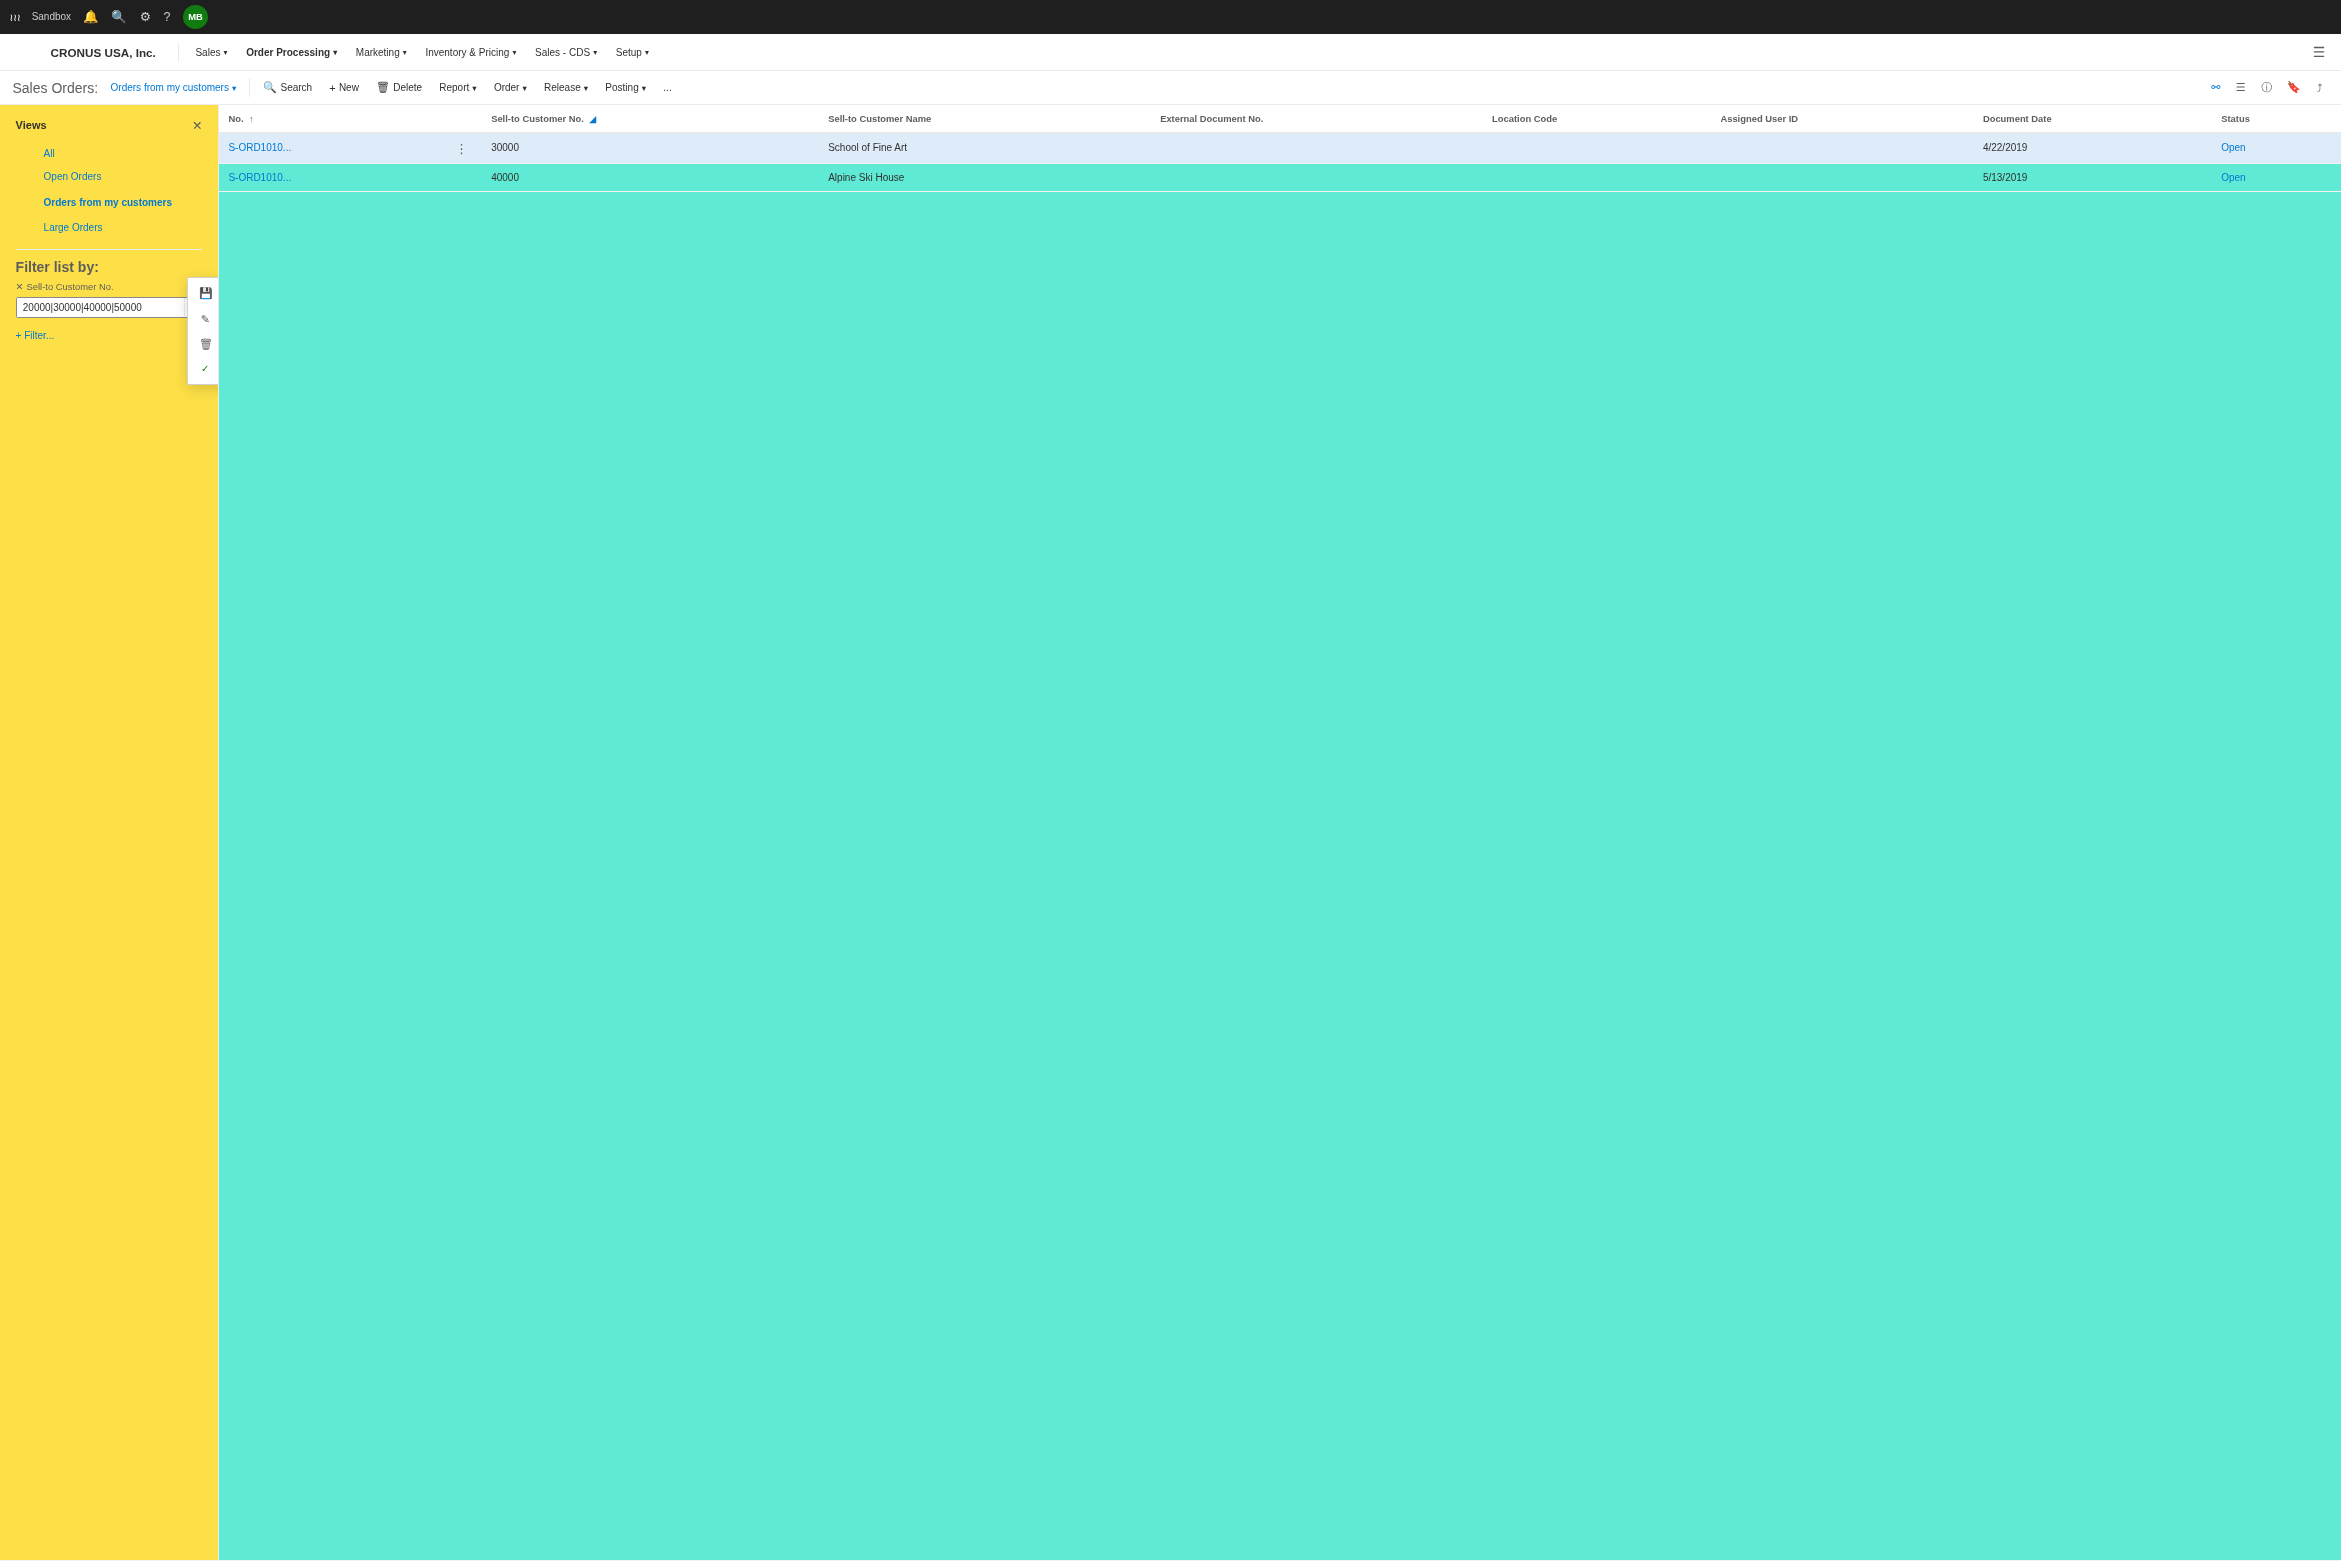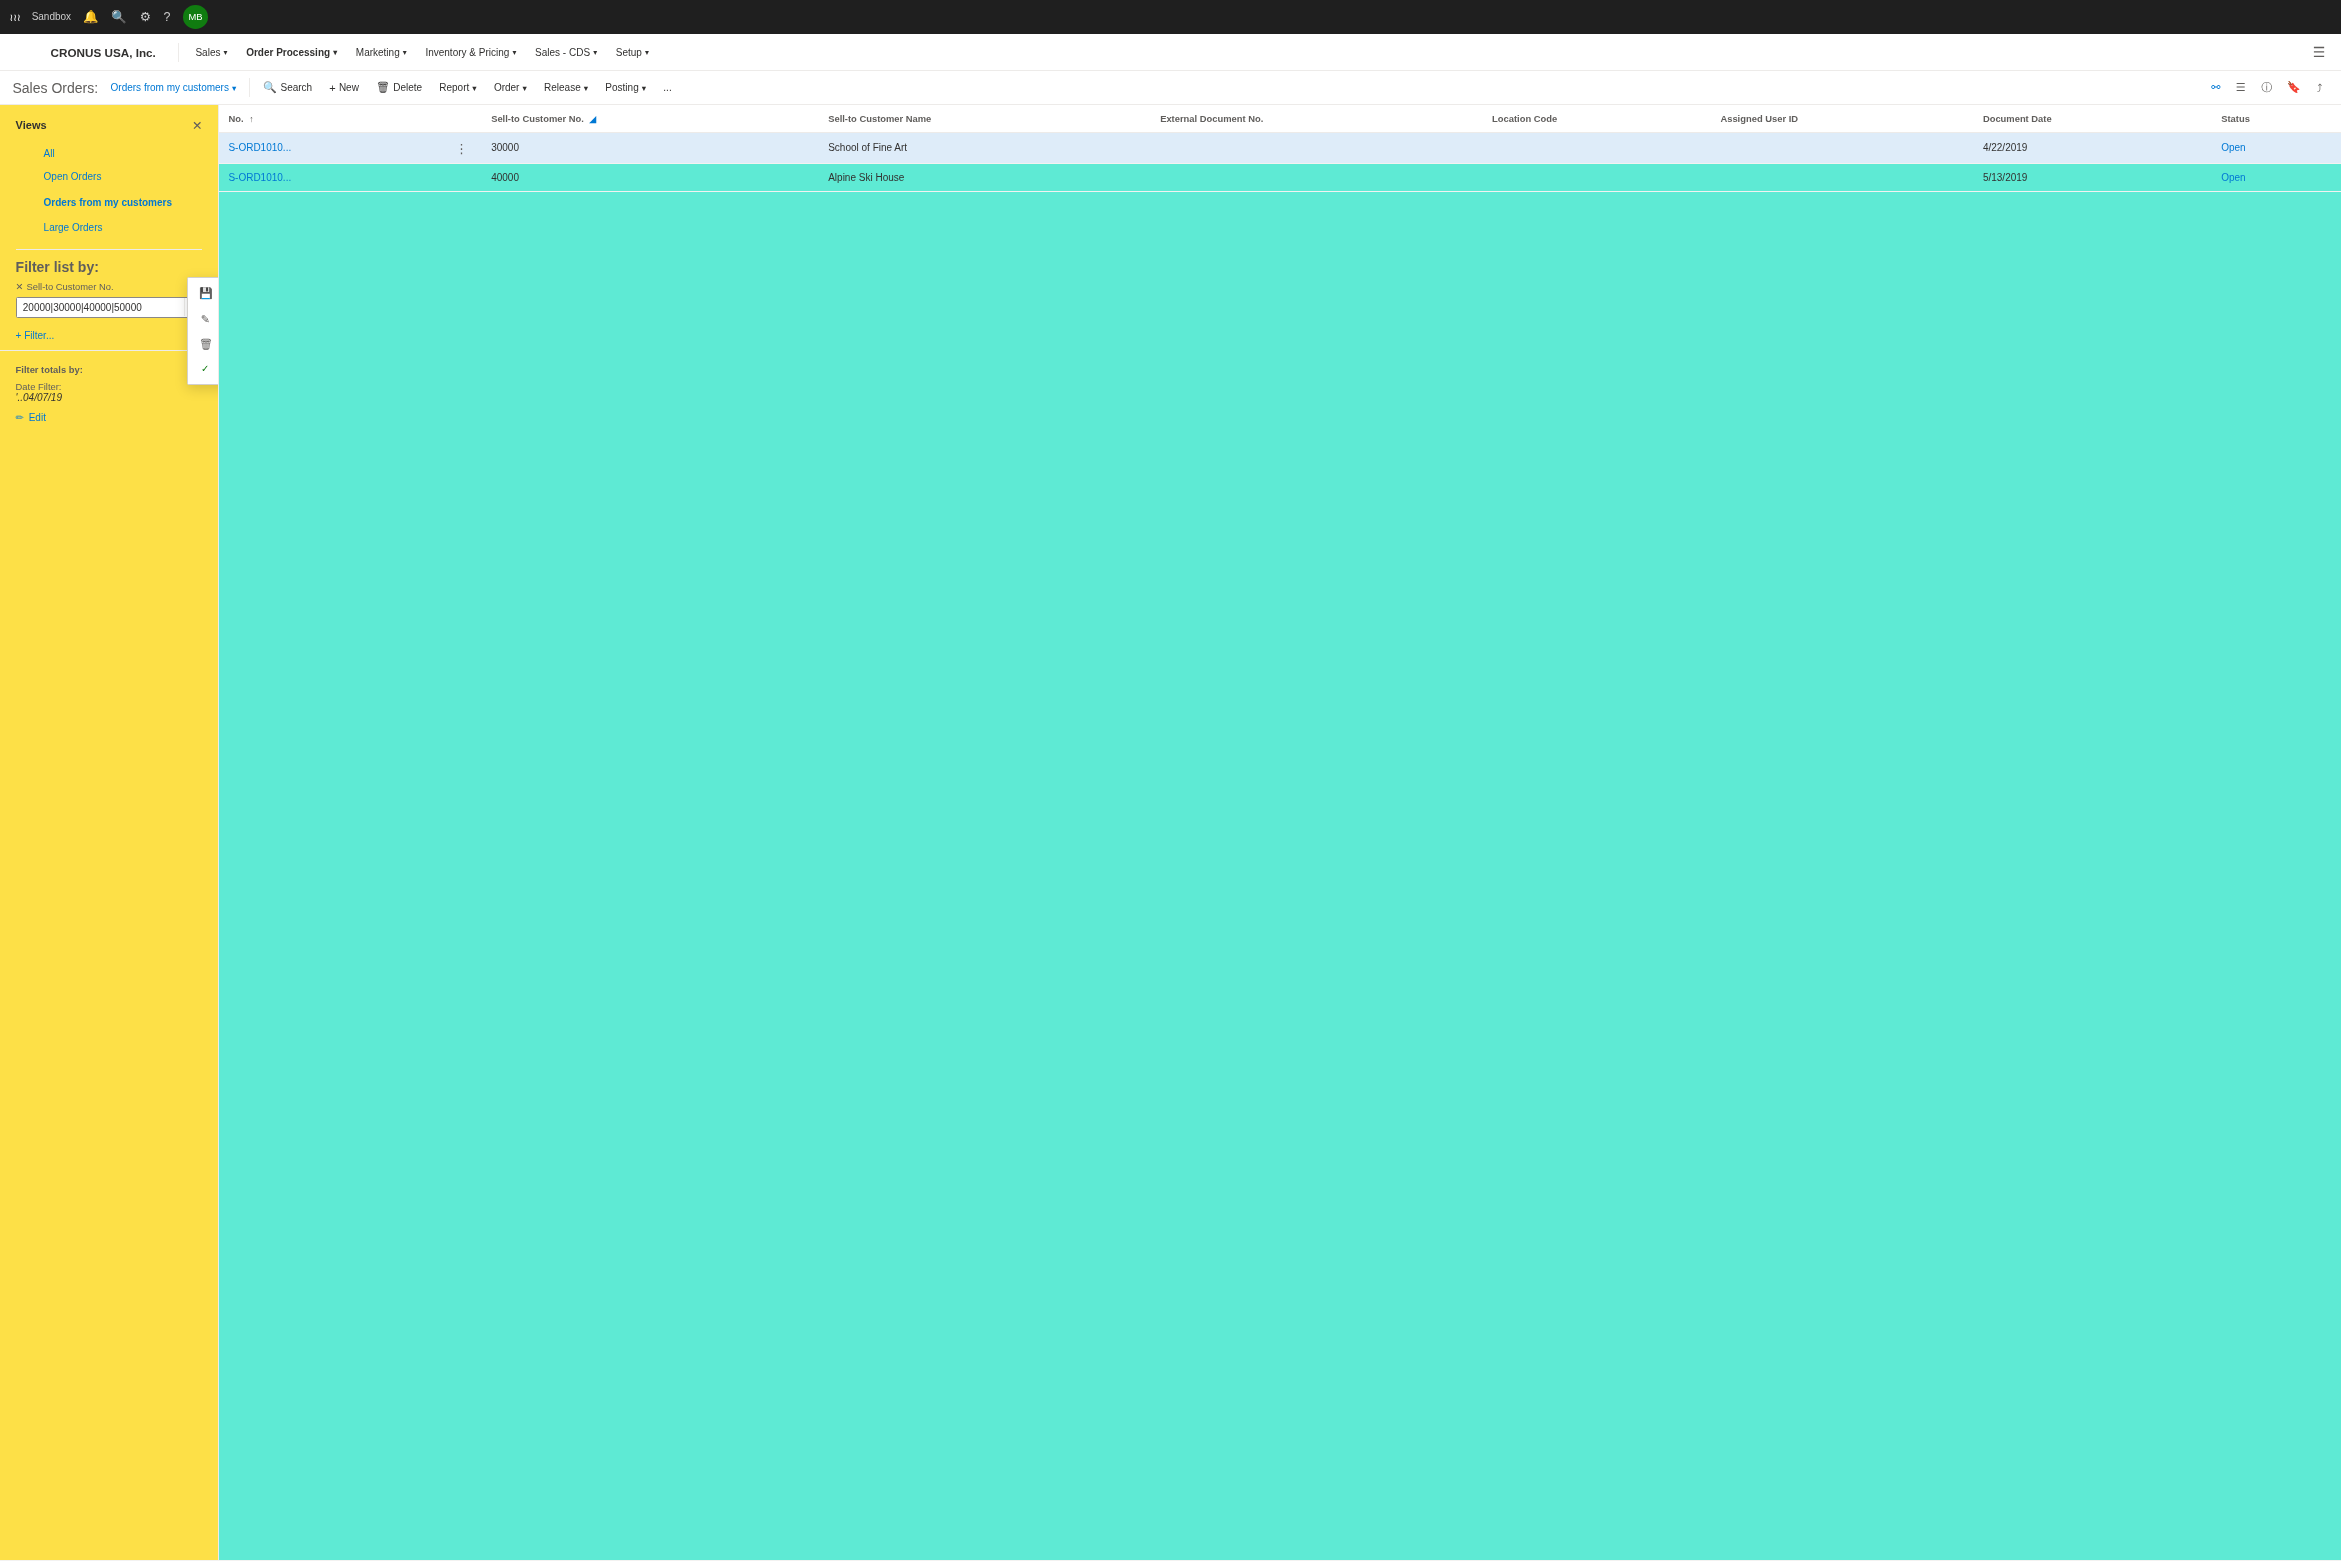--- a/index.html
+++ b/index.html
@@ -17,21 +17,21 @@
     }
     .top-bar-apps { margin-right: 11px; cursor: pointer; }
     .top-bar-title { font-size: 11px; font-weight: 400; flex: 1; }
     .top-bar-right { display: flex; align-items: center; gap: 12.5px; }
     .top-bar-sandbox { font-size: 10px; color: #ccc; }
     .top-bar-icon { color: #ccc; font-size: 12.5px; cursor: pointer; }
     .top-bar-avatar {
       width: 25px; height: 23.4px; border-radius: 50%;
       background: #107c10; color: #fff;
       display: flex; align-items: center; justify-content: center;
-      font-size: 9.4px; font-weight: 400; cursor: pointer;
+      font-size: 9.4px; font-weight: 700; cursor: pointer;
     }
 
     
     .second-nav {
       background: #fff;
       border-bottom: 0.8px solid #edebe9;
       display: flex;
       align-items: center;
       height: 37px;
       padding: 0 15.6px;
@@ -381,29 +381,20 @@
       </div>
       <div class="filter-input-row">
         <input class="filter-input" type="text" value="20000|30000|40000|50000" style="">
         <span class="filter-input-chevron">▾</span>
       </div>
       <div class="add-filter-btn">
         <span>+ Filter...</span>
       </div>
     </div>
 
-    <div class="filter-totals-section">
-      <div class="filter-totals-title">Filter totals by:</div>
-      <div class="date-filter-label">Date Filter:</div>
-      <div class="date-filter-value">'..04/07/19</div>
-      <div class="edit-btn">
-        <span>✏</span>
-        <span>Edit</span>
-      </div>
-    </div>
 
     <div class="context-menu">
       <div class="context-menu-item">
         <span class="cm-icon">💾</span>
 
       </div>
       <div class="context-menu-item">
         <span class="cm-icon">✎</span>
 
       </div>

